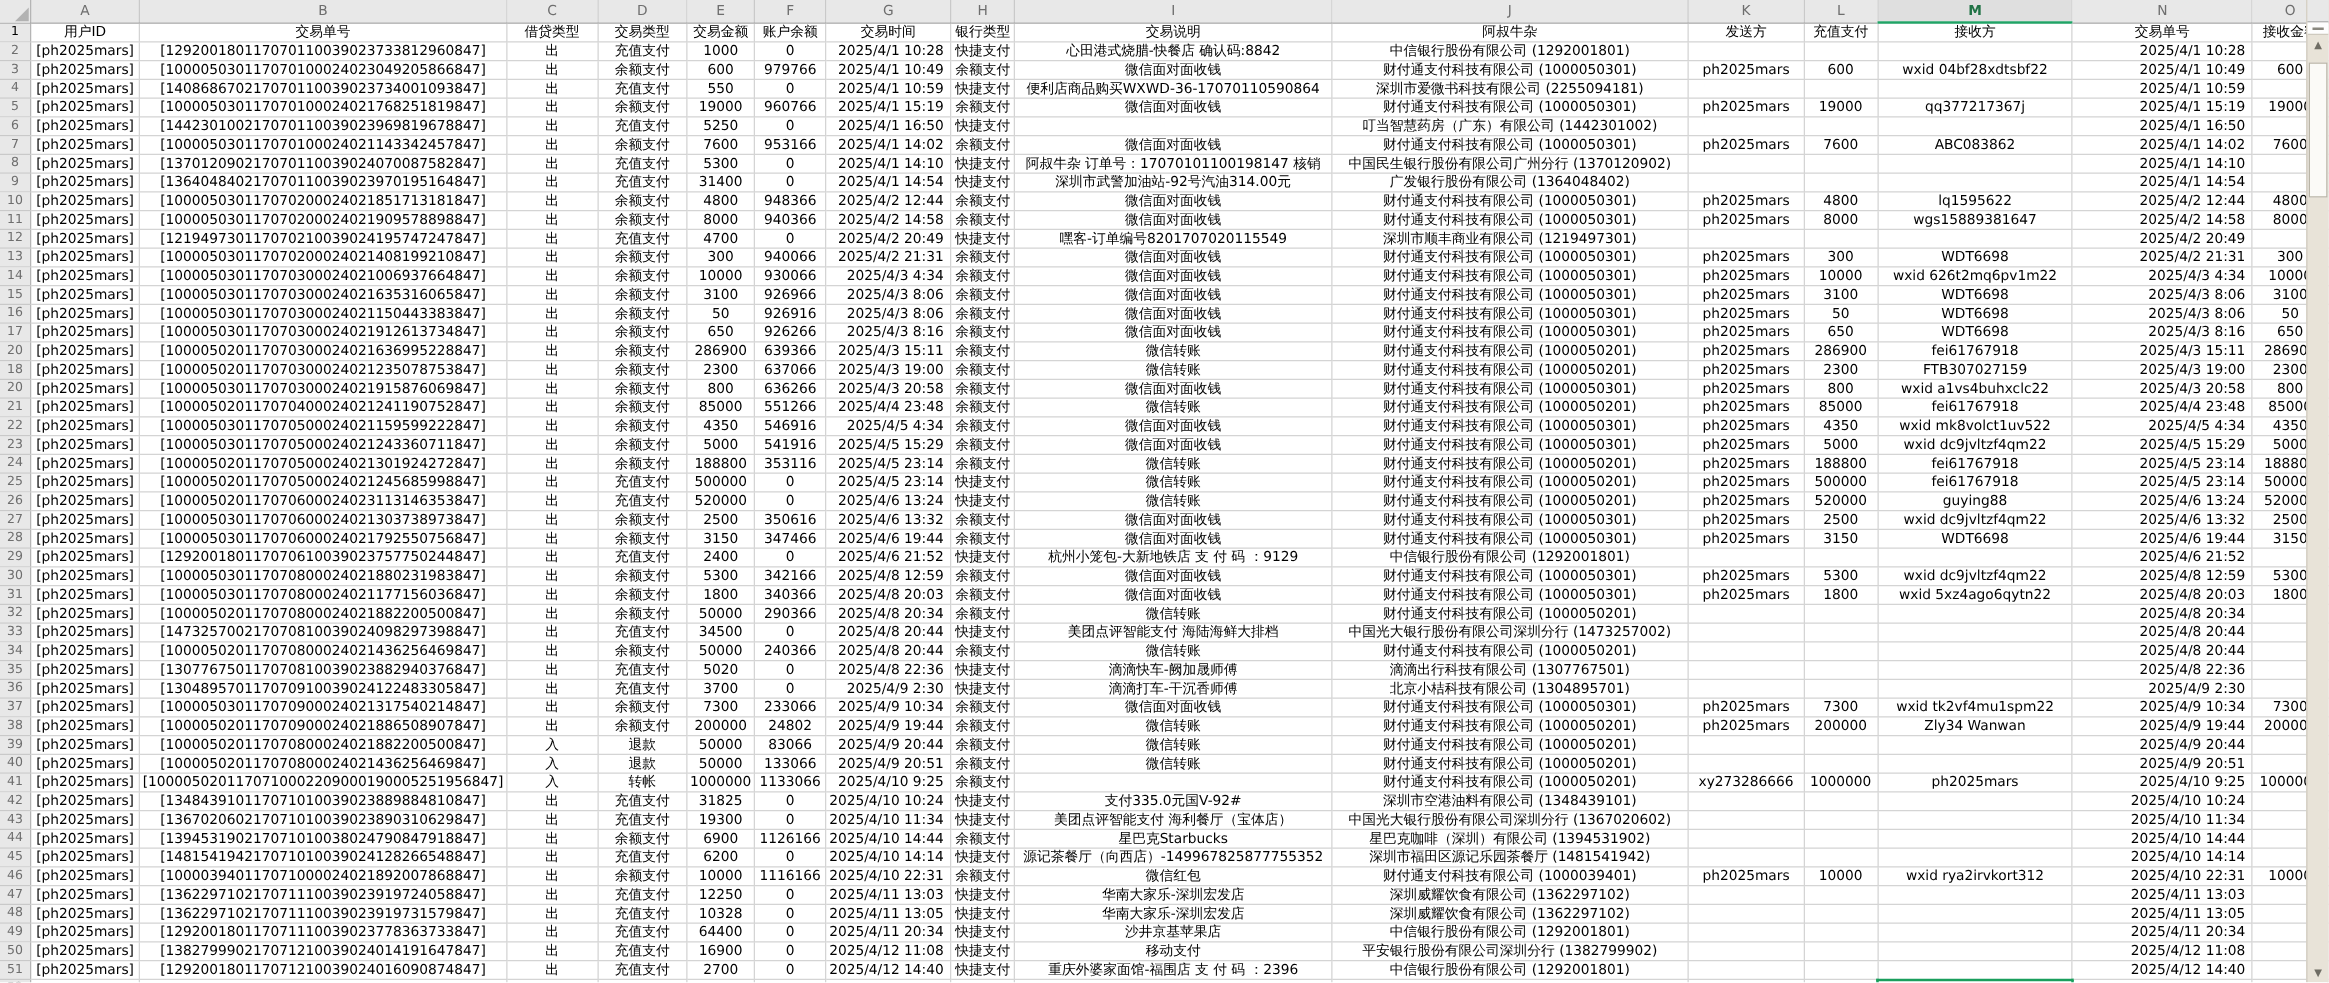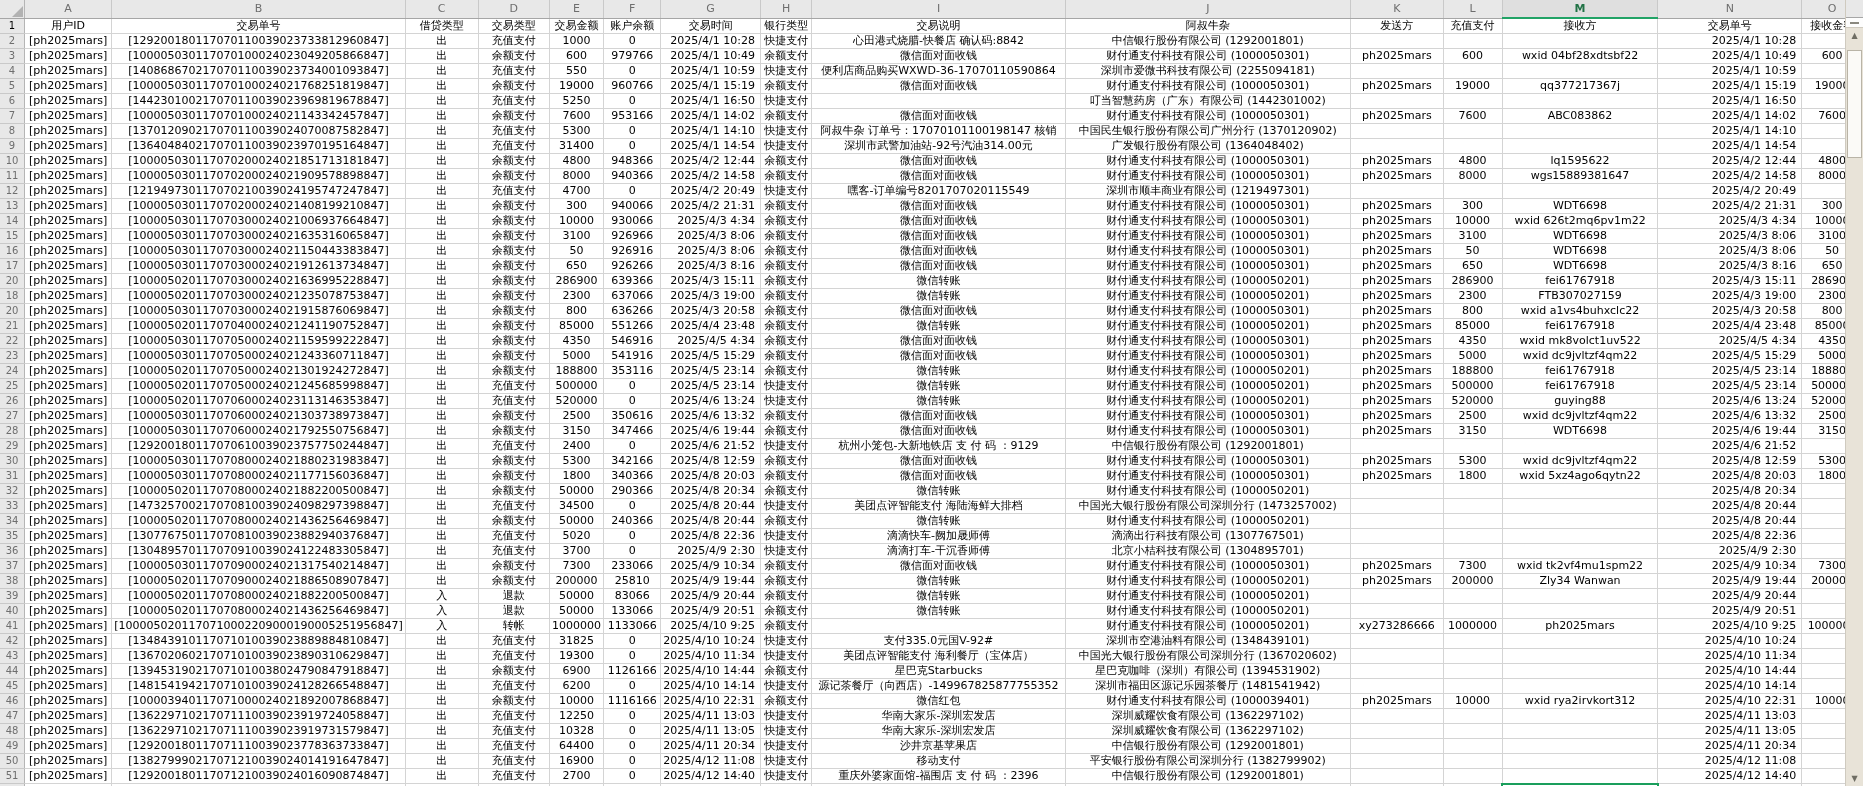--- a/index.html
+++ b/index.html
@@ -742,21 +742,21 @@
           <td class="al-r">2025/4/9 10:34</td>
           <td>7300</td>
         </tr>
         <tr>
           <td class="gutter">38</td>
           <td>[ph2025mars]</td>
           <td>[100005020117070900024021886508907847]</td>
           <td>出</td>
           <td>余额支付</td>
           <td>200000</td>
-          <td>25810</td>
+          <td>24802</td>
           <td class="al-r">2025/4/9 19:44</td>
           <td>余额支付</td>
           <td>微信转账</td>
           <td>财付通支付科技有限公司 (1000050201)</td>
           <td>ph2025mars</td>
           <td>200000</td>
           <td>Zly34 Wanwan</td>
           <td class="al-r">2025/4/9 19:44</td>
           <td>200000</td>
         </tr>

